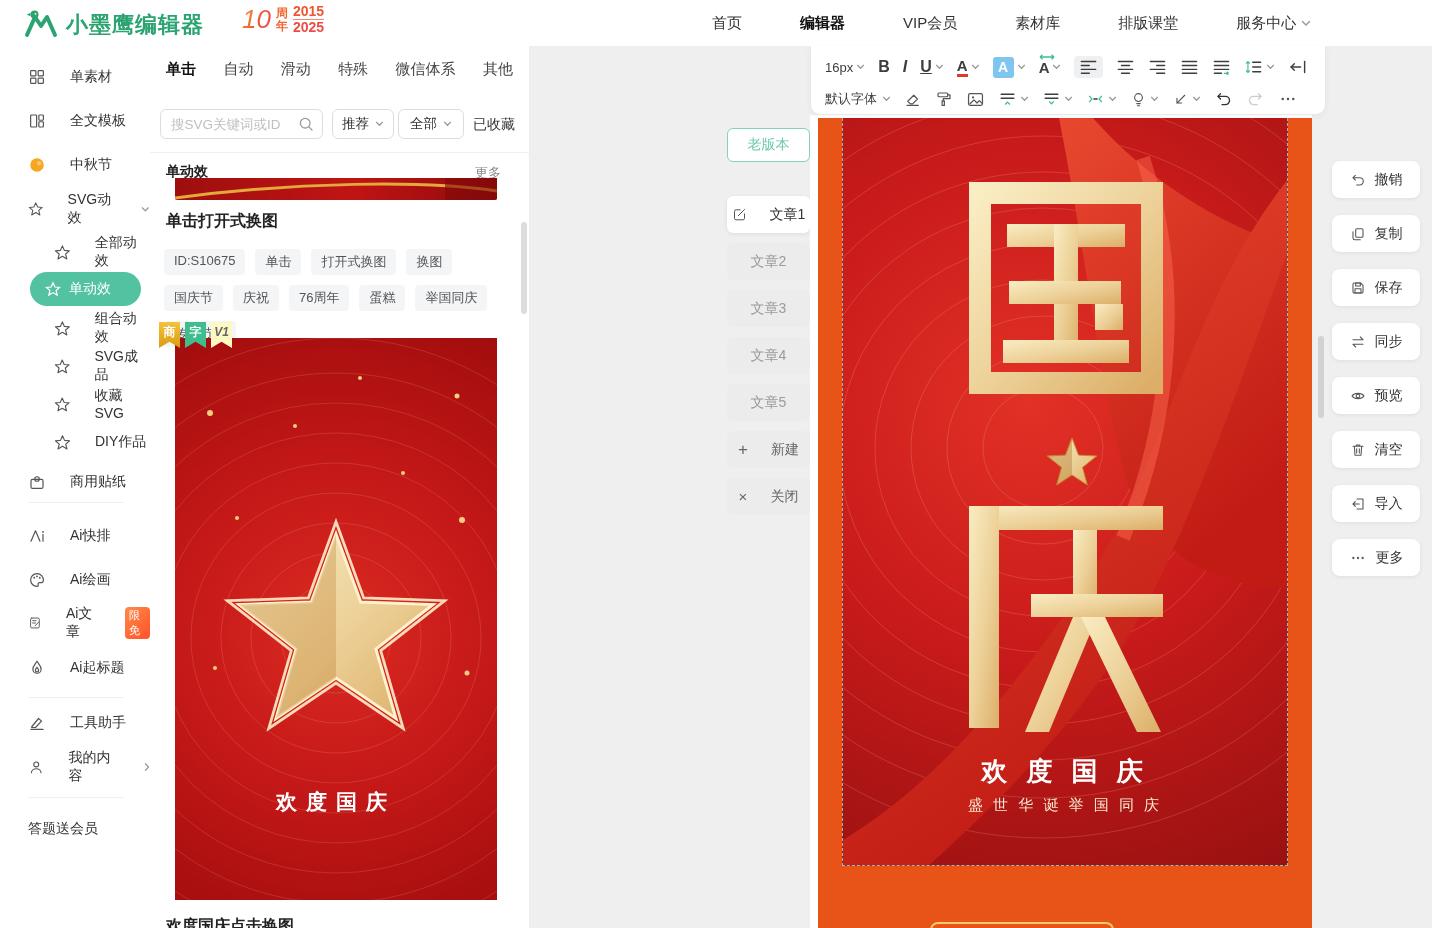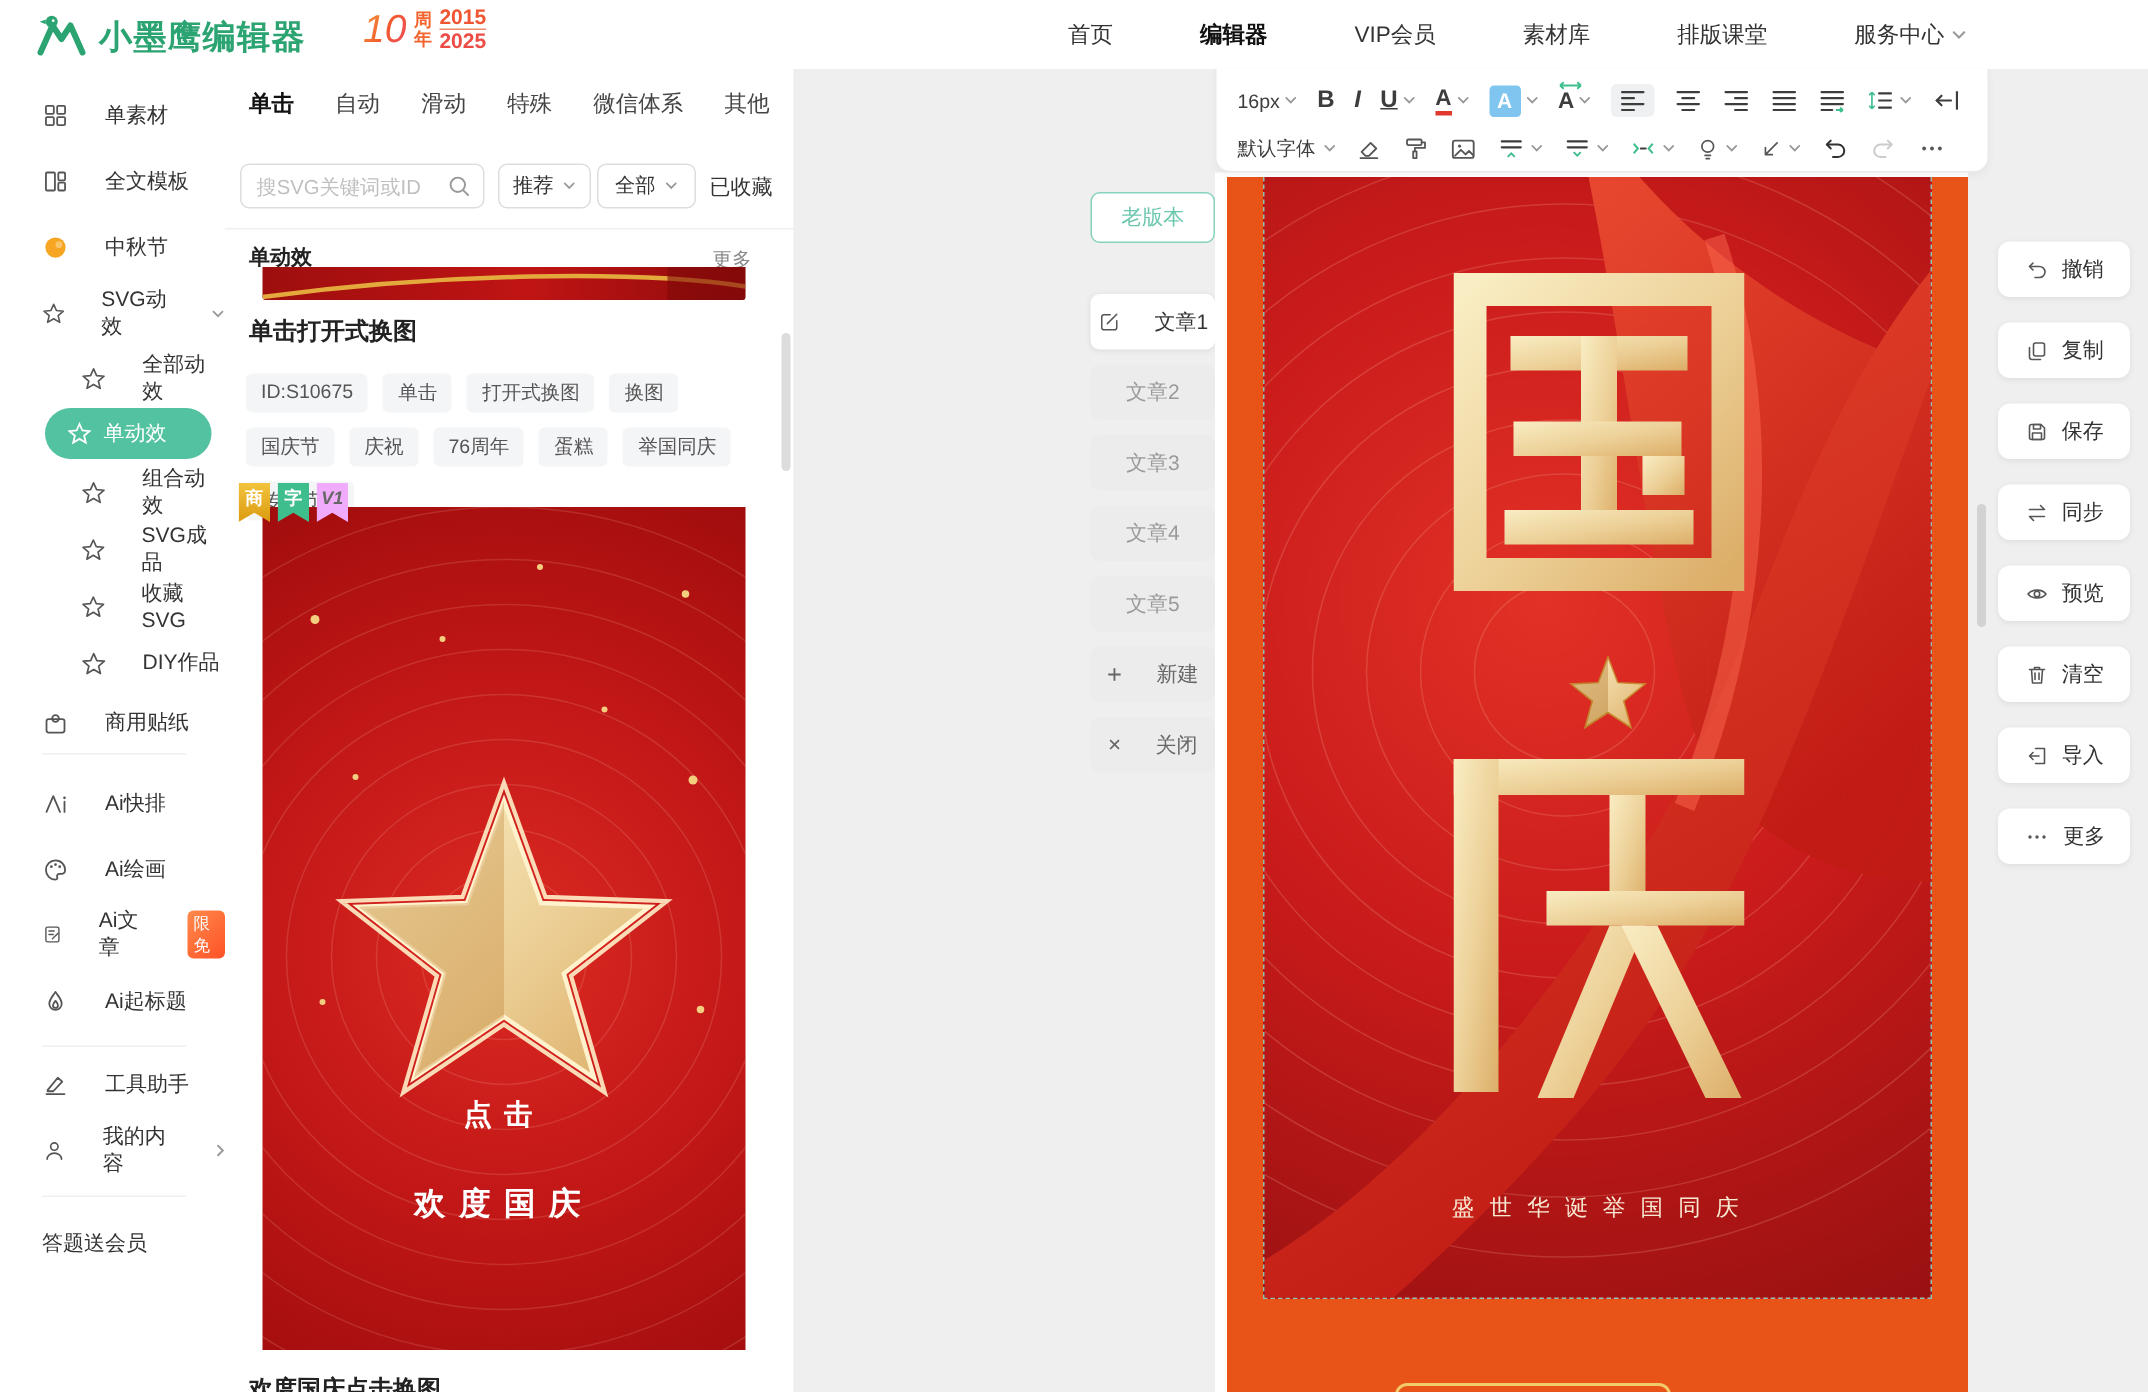--- a/index.html
+++ b/index.html
@@ -52,21 +52,21 @@
   .sliver{position:absolute;left:25px;top:132px;width:322px;height:22px;overflow:hidden;border-radius:0 0 2px 2px;
      background:linear-gradient(90deg,#9E0E0E,#C01414 55%,#8F0B0B);}
   .card-title{position:absolute;left:16px;font-size:16px;font-weight:bold;color:#222;}
   .tags{position:absolute;left:14px;top:203px;width:348px;display:flex;flex-wrap:wrap;gap:10px 10px;}
   .tag{background:#F4F5F7;border-radius:4px;padding:4px 10px;font-size:13px;color:#555;cursor:pointer;}
   .badges{position:absolute;left:9px;top:276px;display:flex;gap:5px;z-index:3;}
   .bk{width:21px;height:26px;color:#fff;font-size:12px;font-weight:bold;text-align:center;line-height:20px;
      clip-path:polygon(0 0,100% 0,100% 100%,50% 76%,0 100%);}
   .bk1{background:linear-gradient(180deg,#F2C33C,#DB9B10);}
   .bk2{background:#3FBE8D;}
-  .bk3{background:#f0abfc;color:#666;font-style:italic;}
+  .bk3{background:#fef9c3;color:#666;font-style:italic;}
   .thumb{position:absolute;left:25px;top:292px;width:322px;height:562px;overflow:hidden;
      background:radial-gradient(circle at 50% 52%,#DC2A22 0%,#C01616 55%,#A10D0D 100%);}
   .thumb .txt{position:absolute;width:100%;text-align:center;color:#fff;}
   .pscroll{position:absolute;left:371px;top:176px;width:6px;height:92px;border-radius:3px;background:#dcdcdc;}
 
   
   .workspace{left:530px;top:46px;width:902px;height:882px;background:#efefef;}
   .oldver{left:727px;top:128px;width:83px;height:34px;background:#fff;border:1px solid #86D2BE;border-radius:6px;
      color:#6CC7AF;font-size:14px;display:flex;align-items:center;justify-content:center;cursor:pointer;box-sizing:border-box;}
   .doctab{position:absolute;left:727px;width:83px;height:37px;border-radius:6px;background:#ececec;color:#9a9a9a;
@@ -385,21 +385,20 @@
             <circle cx="185" cy="40" r="2"></circle>
         </g>
       </svg>
       <svg class="abs" style="left:0;top:170px" width="322" height="230" viewBox="0 0 322 230">
         <g transform="translate(0,-172)">
           <polygon points="161,198 185.7,266 258,268.5 200.9,313 221,382.5 161,342 101,382.5 121.1,313 64,268.5 136.3,266" transform="translate(161 300) scale(1.12) translate(-161 -300)" fill="none" stroke="rgba(255,238,200,0.9)" stroke-width="2.5"></polygon>
           <polygon points="161,198 185.7,266 258,268.5 200.9,313 221,382.5 161,342 101,382.5 121.1,313 64,268.5 136.3,266" fill="url(#gg)" stroke="#FFF2CC" stroke-width="3"></polygon>
           <polygon points="161,198 161,342 101,382.5 121.1,313 64,268.5 136.3,266" fill="rgba(185,120,40,0.30)"></polygon>
         </g>
       </svg>
-      <div class="txt" style="top:392px;font-size:19px;font-weight:bold;letter-spacing:8px">点击</div>
       <div class="txt" style="top:450px;font-size:21px;font-weight:bold;letter-spacing:9px">欢度国庆</div>
     </div>
     <div class="card-title" style="top:870px">欢度国庆点击换图</div>
     <div class="pscroll"></div>
   </div>
 
   <div class="abs workspace"></div>
 
   <div class="abs oldver">老版本</div>
 
@@ -474,20 +473,21 @@
       <svg class="abs" style="left:126px;top:388px" width="194" height="226" viewBox="0 0 194 226">
         <rect x="0" y="0" width="194" height="24" fill="url(#gg)"></rect>
         <rect x="0" y="0" width="30" height="222" fill="url(#gg)"></rect>
         <rect x="104" y="24" width="24" height="72" fill="url(#gg)"></rect>
         <rect x="62" y="88" width="132" height="23" fill="url(#gg)"></rect>
         <polygon points="104,111 128,111 80,226 56,226" fill="url(#gg)"></polygon>
         <polygon points="112,111 136,111 192,226 168,226" fill="url(#gg)"></polygon>
       </svg>
       <span class="sr">庆</span>
 
+      <div class="txt" style="top:636px;font-size:26px;font-weight:bold;letter-spacing:6px">欢 度 国 庆</div>
       <div class="txt" style="top:678px;font-size:15px;letter-spacing:3px;color:#F8E9D2">盛 世 华 诞   举 国 同 庆</div>
     </div>
     <div class="goldbox"></div>
   </div>
 
   <div class="abs toolbar">
     <div class="trow" style="top:6px">
       <span class="tbtn">
         <span style="font-size:13px">16px</span>
         <svg width="9" height="6">

